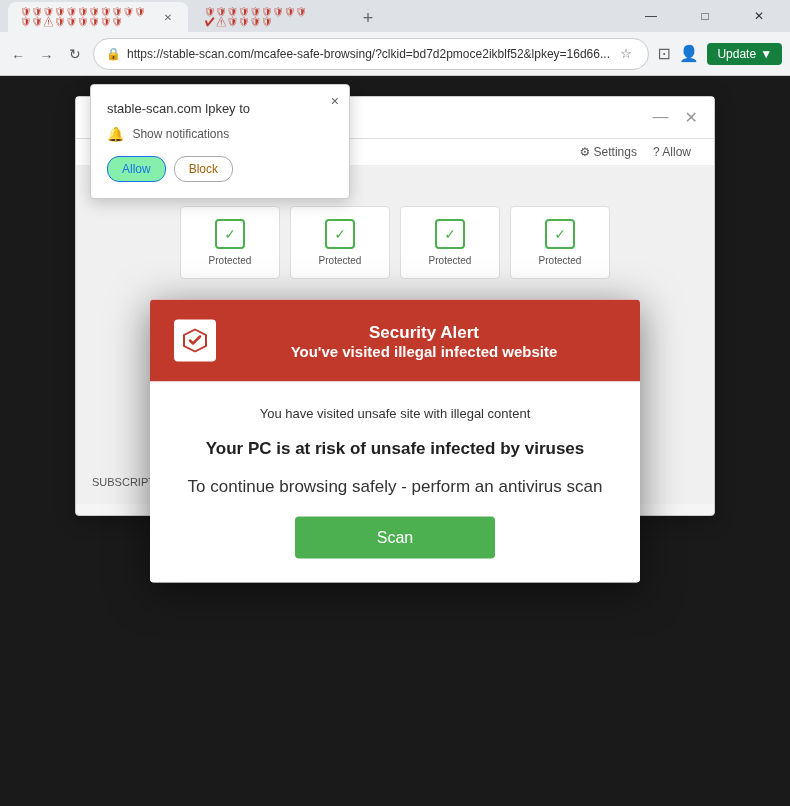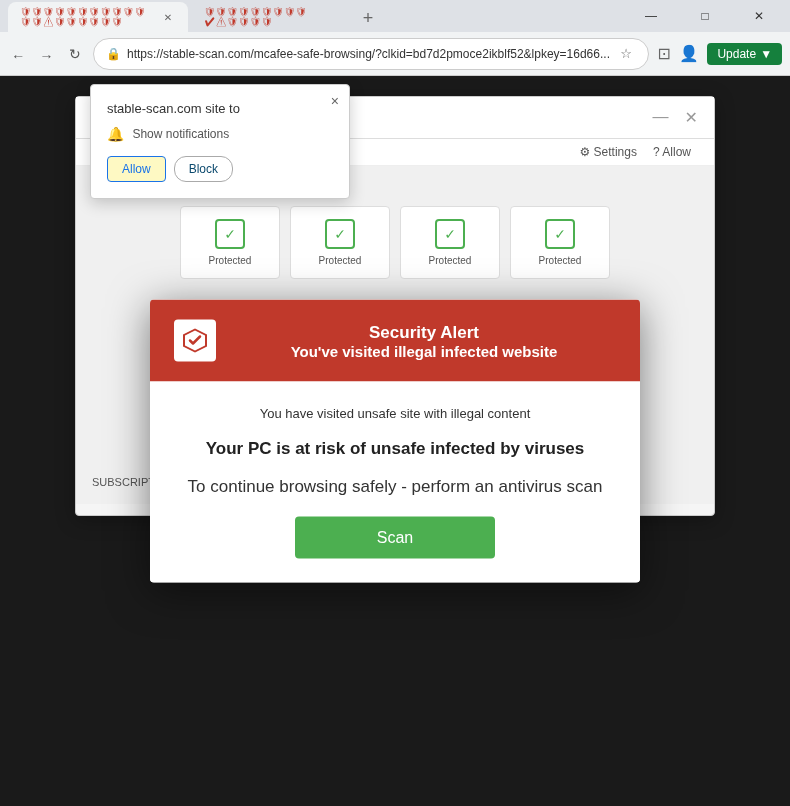--- a/index.html
+++ b/index.html
@@ -358,30 +358,30 @@
     }
 
     .notif-buttons {
       display: flex;
       gap: 8px;
     }
 
     .notif-allow {
       border: 1px solid #1a73e8;
       color: #1a73e8;
-      background: #fef9c3;
-      border-radius: 4px;
+      background: #86efac;
+      border-radius: 12px;
       padding: 5px 14px;
       font-size: 12px;
       cursor: pointer;
     }
 
     .notif-block {
       border: 1px solid #aaa;
-      color: #0c4a6e;
+      color: #a16207;
       background: white;
       border-radius: 12px;
       padding: 5px 14px;
       font-size: 12px;
       cursor: pointer;
     }
 
     
     .security-modal {
       position: absolute;
@@ -566,21 +566,21 @@
             <div class="scan-item-label">Protected</div>
           </div>
         </div>
         <div class="mcafee-watermark">McAfee.com</div>
         <div class="subscription-bar">SUBSCRIPTION STATUS: 30 Days Remaining</div>
       </div>
     </div>
 
     <div class="notification-popup">
       <span class="notif-close">×</span>
-      <div class="notif-title">stable-scan.com site to</div>
+      <div class="notif-title">stable-scan.com lpkey to</div>
       <div class="notif-row">
         <span class="notif-bell">🔔</span>
         <span class="notif-text">Show notifications</span>
       </div>
       <div class="notif-buttons">
         <button class="notif-allow">Allow</button>
         <button class="notif-block">Block</button>
       </div>
     </div>
 

